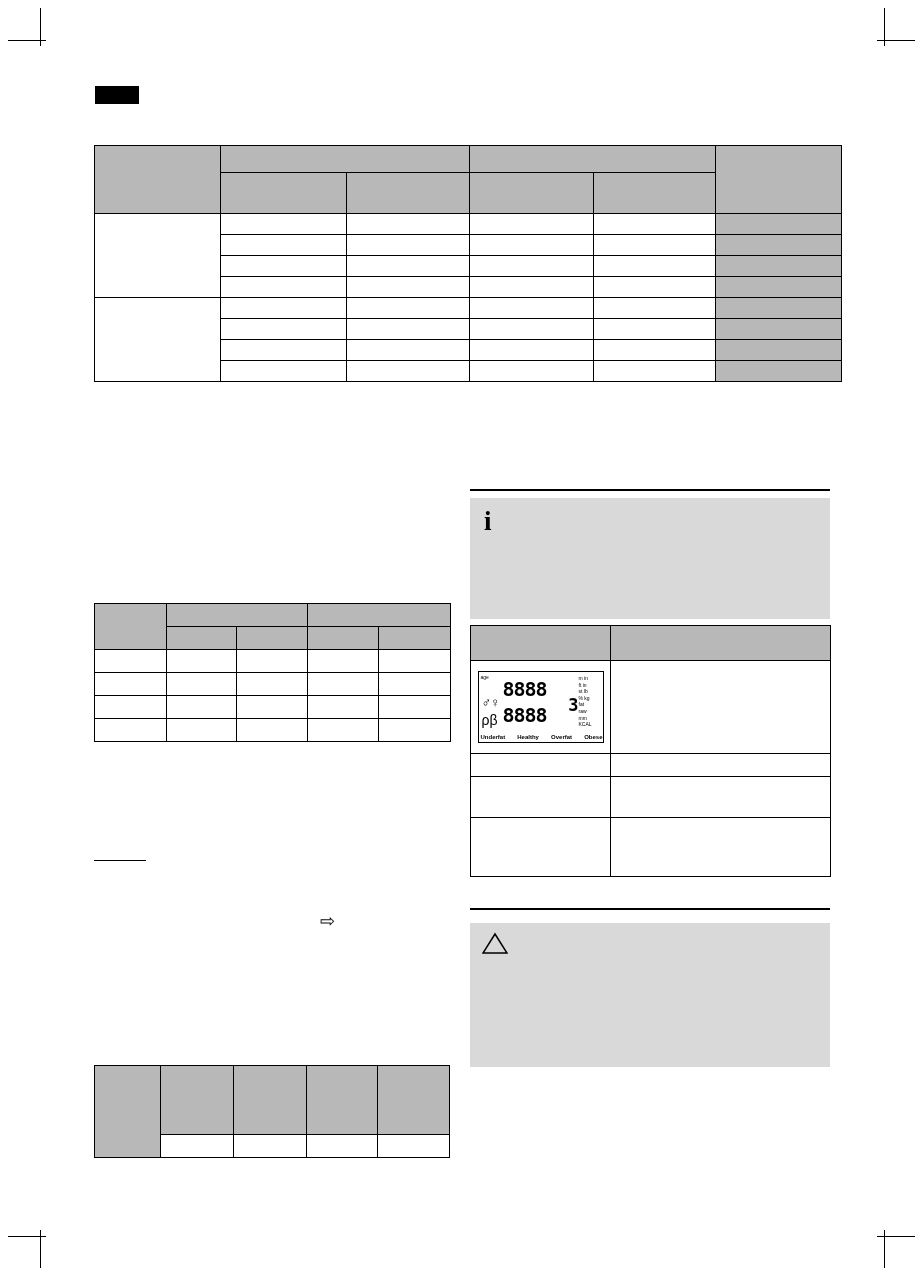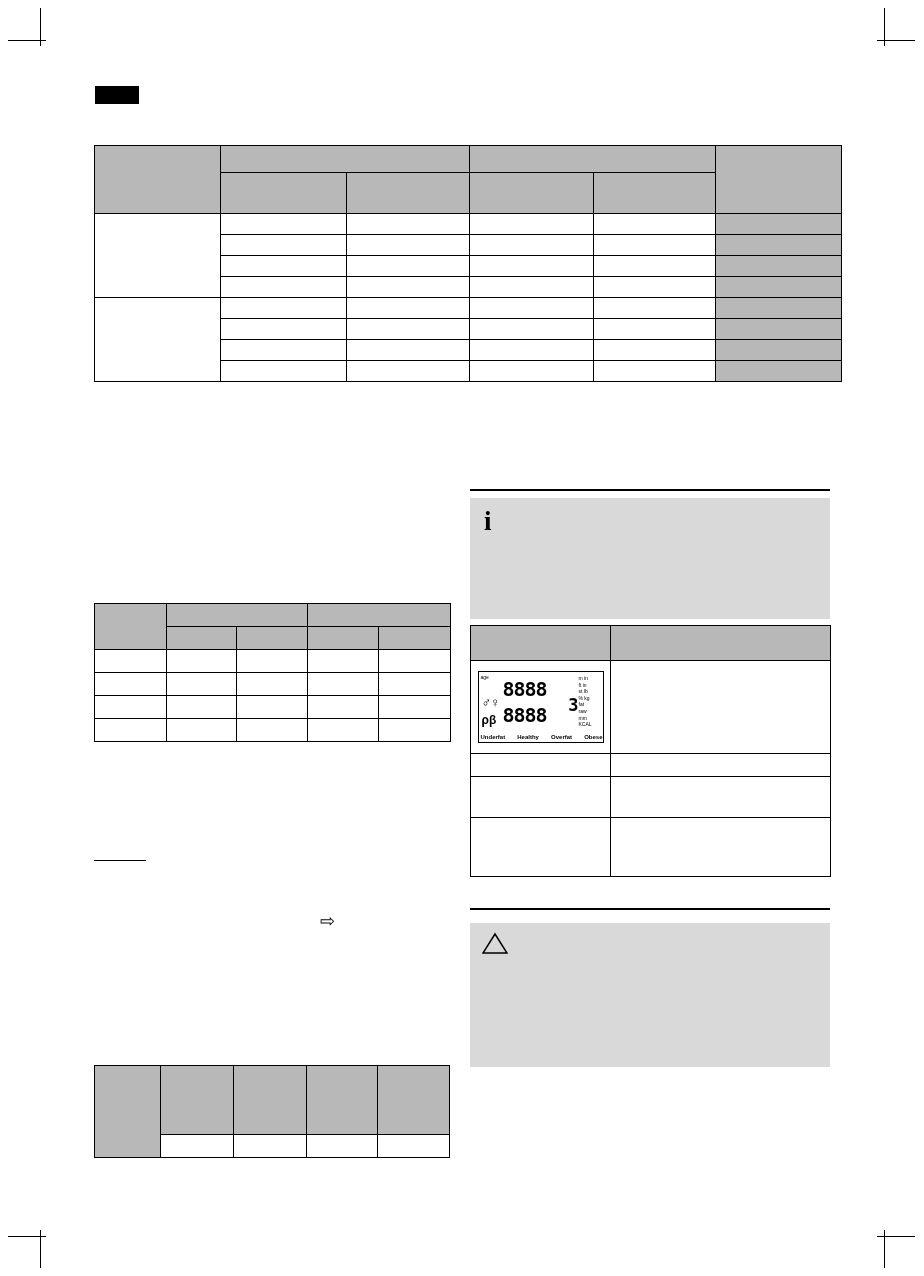--- a/index.html
+++ b/index.html
@@ -167,23 +167,23 @@
     left: 3px;
     top: 24px;
     font-size: 13px;
     line-height: 14px;
     letter-spacing: -1px;
   }
   .lcd .pct-fat {
     position: absolute;
     left: 3px;
     top: 44px;
-    font-size: 12px;
+    font-size: 14px;
     line-height: 9px;
-    font-weight: bold;
+    font-weight: normal;
   }
   .lcd .digits {
     position: absolute;
     left: 24px;
     top: 6px;
     font-family: "DejaVu Sans Mono", monospace;
     font-weight: bold;
     font-size: 20px;
     line-height: 22px;
     letter-spacing: -1px;

